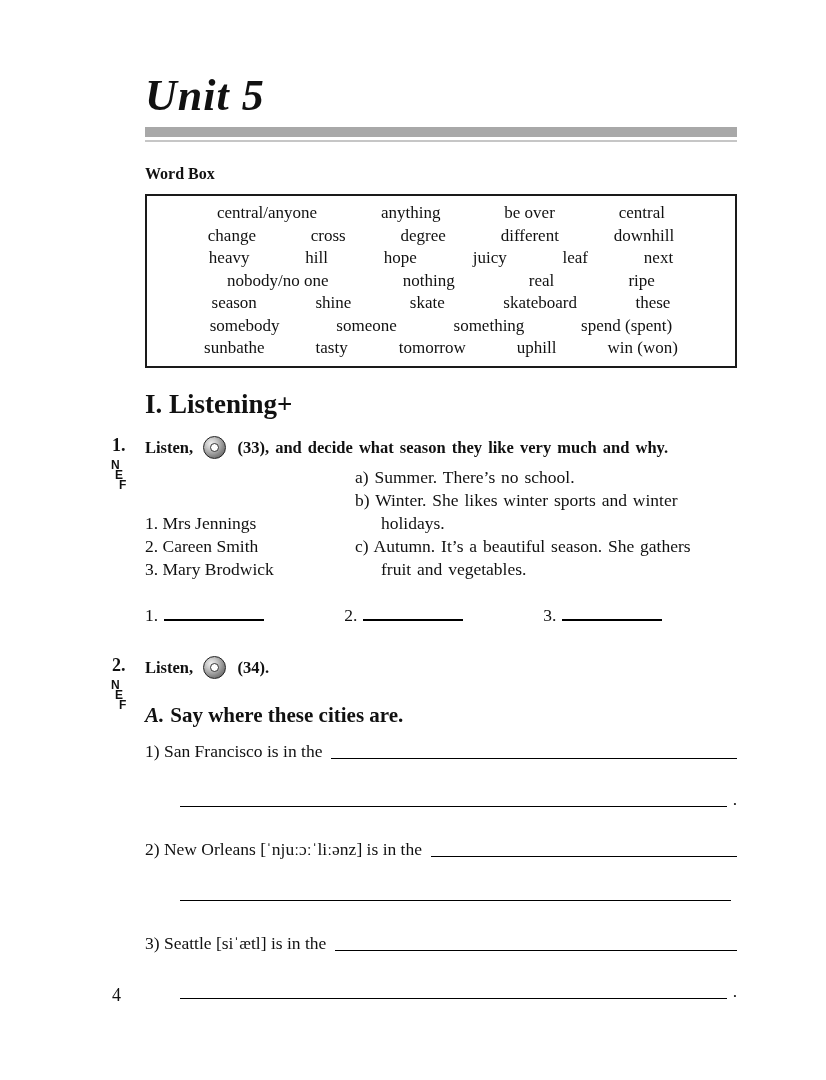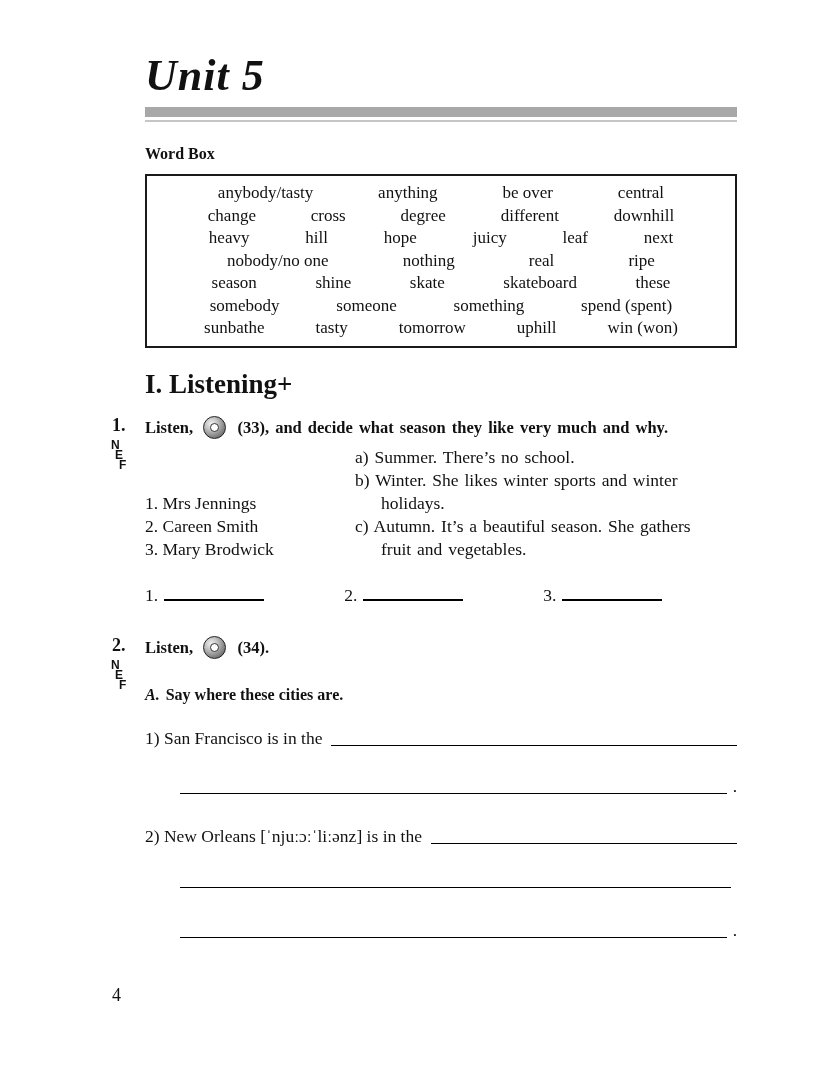--- a/index.html
+++ b/index.html
@@ -4,21 +4,21 @@
 <style>
   * { margin:0; padding:0; box-sizing:border-box; }
   html,body { width:826px; height:1080px; }
   body {
     background:#ffffff;
     color:#111;
     font-family:"Liberation Serif", serif;
     position:relative;
     overflow:hidden;
   }
-  .content { margin-left:145px; width:592px; padding-top:54px; }
+  .content { margin-left:145px; width:592px; padding-top:74px; }
 
   
   .unit-title {
     font-style:italic;
     font-weight:bold;
     font-size:44px;
     line-height:1;
     letter-spacing:1px;
   }
   .rule-thick { height:10px; background:#a8a8a8; margin-top:9px; }
@@ -79,25 +79,25 @@
 
   
   .answers { display:flex; gap:80px; margin-top:24px; font-size:17.5px; }
   .ans-group { display:flex; align-items:baseline; }
   .ans-blank {
     display:inline-block; width:100px; height:13px;
     border-bottom:2px solid #000; margin-left:6px;
   }
 
   
-  .part-line { margin-top:22px; font-size:16px; font-weight:bold; line-height:22px; }
+  .part-line { margin-top:22px; font-size:21px; font-weight:bold; line-height:22px; }
   .part-label { font-style:italic; margin-right:6px; }
 
   .fill-group { margin-top:26px; font-size:17.5px; }
-  .fill-group:first-of-type { margin-top:20px; }
+  .fill-group:first-of-type { margin-top:13px; }
   .fill-line { display:flex; align-items:flex-end; line-height:24px; }
   .fill-text { white-space:nowrap; }
   .blank {
     flex:1 1 auto; border-bottom:1.5px solid #000;
     height:16px; margin-left:9px; margin-bottom:4px;
   }
   .fill-line.cont { margin-top:24px; margin-left:35px; }
   .fill-line.cont .blank { margin-left:0; }
   .tail { margin-left:6px; }
 
@@ -108,21 +108,21 @@
 
 <div class="content">
 
   <h1 class="unit-title">Unit 5</h1>
   <div class="rule-thick"></div>
   <div class="rule-thin"></div>
 
   <h2 class="wordbox-heading">Word Box</h2>
   <div class="word-box">
       <div class="wb-line">
-        <span>anybody/tasty</span>
+        <span>central/anyone</span>
         <span>anything</span>
         <span>be over</span>
         <span>central</span>
       </div>
       <div class="wb-line">
         <span>change</span>
         <span>cross</span>
         <span>degree</span>
         <span>different</span>
         <span>downhill</span>
@@ -238,20 +238,24 @@
         <span class="fill-text">2) New Orleans [ˈnjuːɔːˈliːənz] is in the</span>
         <span class="blank"></span>
       </div>
       <div class="fill-line cont">
         <span class="blank"></span>
         <span class="tail"></span>
       </div>
     </div>
 
     <div class="fill-group">
+      <div class="fill-line">
+        <span class="fill-text">3) Seattle [siˈætl] is in the</span>
+        <span class="blank"></span>
+      </div>
       <div class="fill-line cont">
         <span class="blank"></span>
         <span class="tail">.</span>
       </div>
     </div>
   </section>
 
 </div>
 
 <div class="page-number">4</div>

